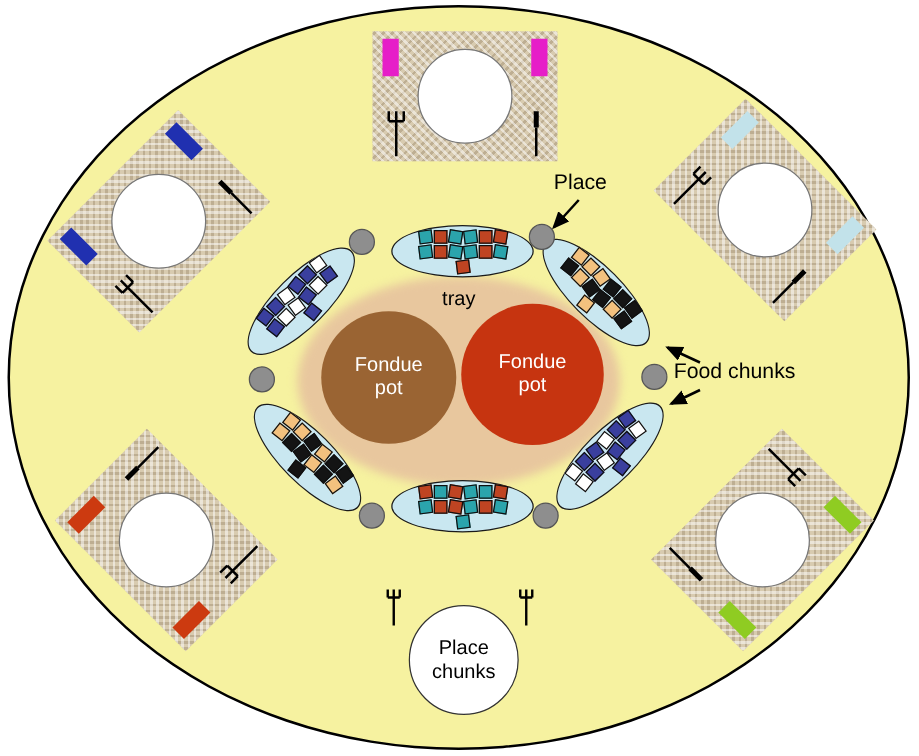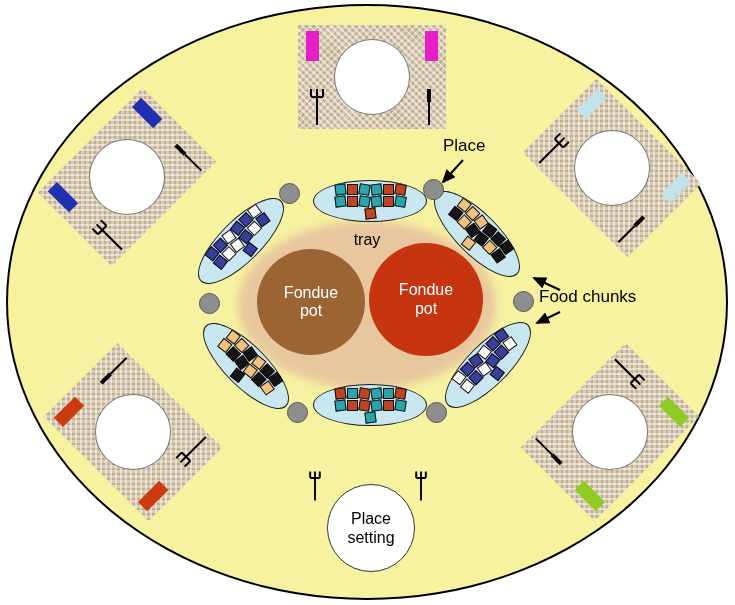--- a/index.html
+++ b/index.html
@@ -160,21 +160,21 @@
     <span class="fork-b l">
       <svg width="16" height="32" viewBox="0 0 18 40" fill="none" stroke="#000" stroke-width="2.4">
         <path d="M3 2 V10 M9 2 V10 M15 2 V10 M3 10 H15 M9 10 V38"></path>
         </svg></span>
     <span class="fork-b r">
       <svg width="16" height="32" viewBox="0 0 18 40" fill="none" stroke="#000" stroke-width="2.4">
         <path d="M3 2 V10 M9 2 V10 M15 2 V10 M3 10 H15 M9 10 V38"></path>
         </svg></span>
     <div class="plate-b">
       <span>Place</span>
-      <span>setting</span>
+      <span>chunks</span>
     </div>
   </div>
 
   <div class="tray" style="background-color: rgb(232, 199, 158);"></div>
 
   <div class="lbl lbl-tray">
     <span>tray</span>
   </div>
 
   <div class="pot left" style="background-color: rgb(154, 100, 51);">

